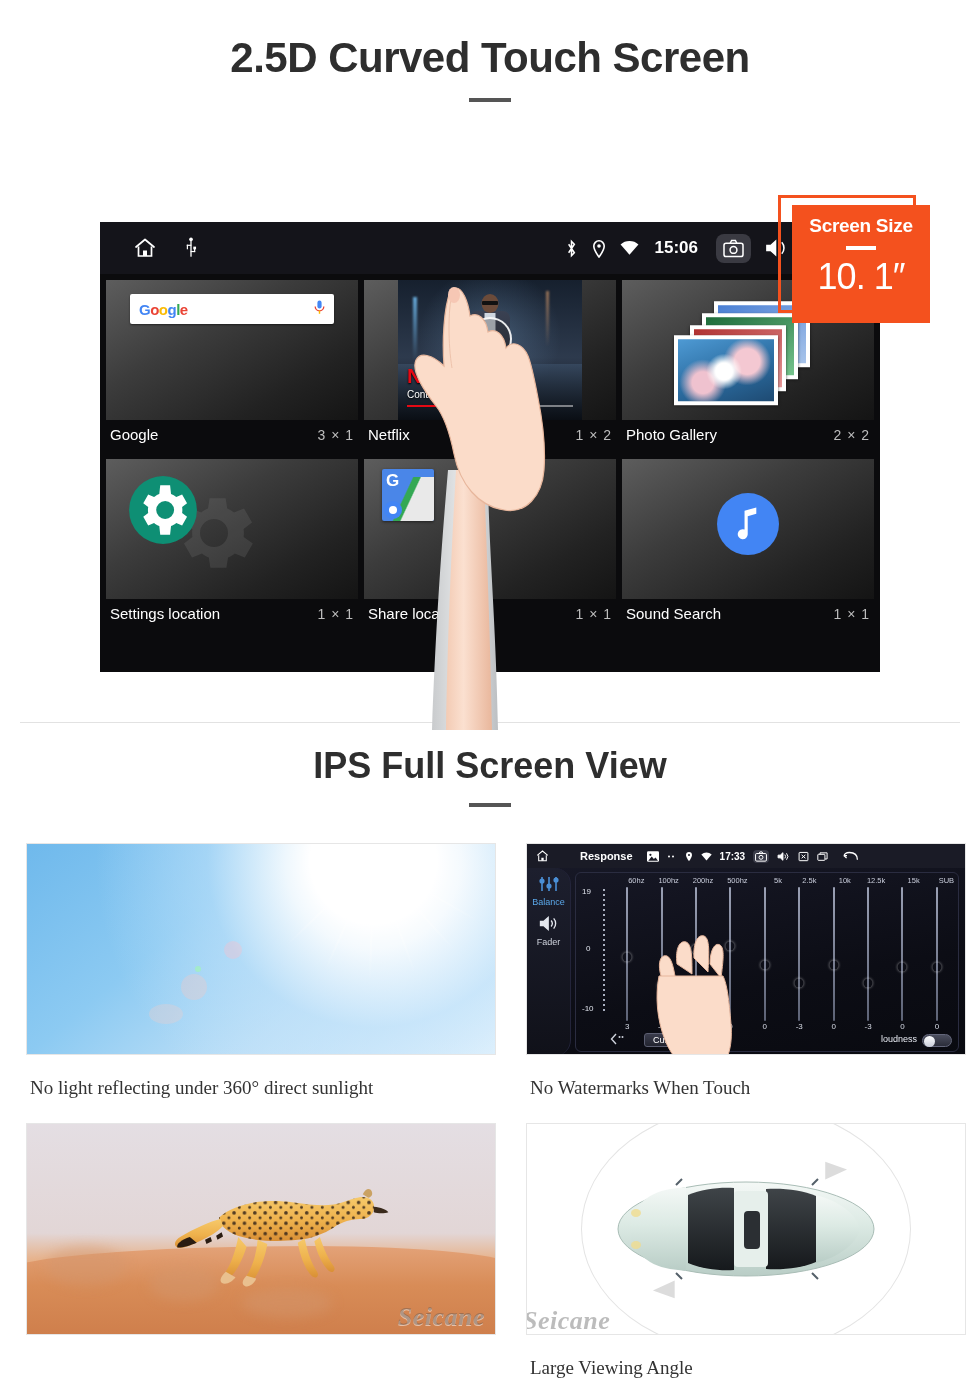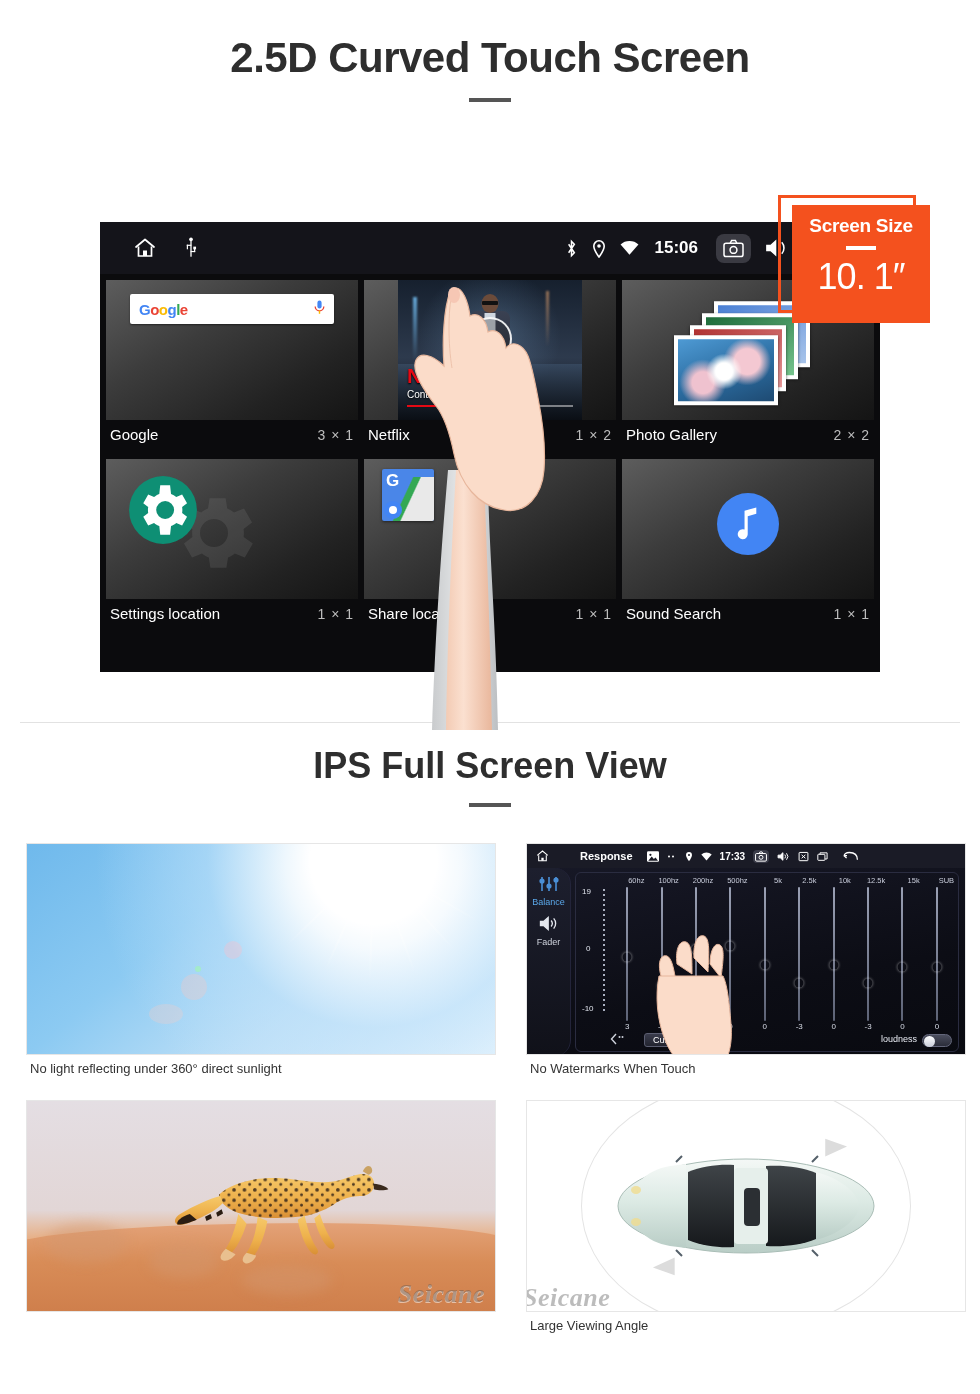--- a/index.html
+++ b/index.html
@@ -201,21 +201,21 @@
   }
   .grid {
     margin-top: 36px;
     display:grid; grid-template-columns: 470px 440px;
     column-gap: 30px; row-gap: 10px;
     padding-left: 26px;
   }
   .cell { }
   .thumb { position:relative; width:100%; height:212px; overflow:hidden;
     border:1px solid #e6e6e6; background:#fff; }
-  .cap { font-size:13px; color:#333; padding:6px 0 14px 4px; }
+  .cap { font-size:19px; color:#333; padding:22px 0 14px 4px;font-family:Liberation Serif, serif; }
 
   
   .sky { position:absolute; inset:0;
     background:
       radial-gradient(circle at 74% 8%, #ffffff 0 16%, rgba(255,255,255,.85) 22%, rgba(190,225,250,.55) 42%, rgba(130,195,245,0) 70%),
       linear-gradient(140deg, #6fb9ec 0%, #8ccaf2 35%, #bfe0f7 65%, #e7f4fd 100%);
   }
   .sunray { position:absolute; left:74%; top:8%; width:2px; height:120px;
     background:linear-gradient(180deg, rgba(255,255,255,.85), rgba(255,255,255,0));
     transform-origin: top center; }

